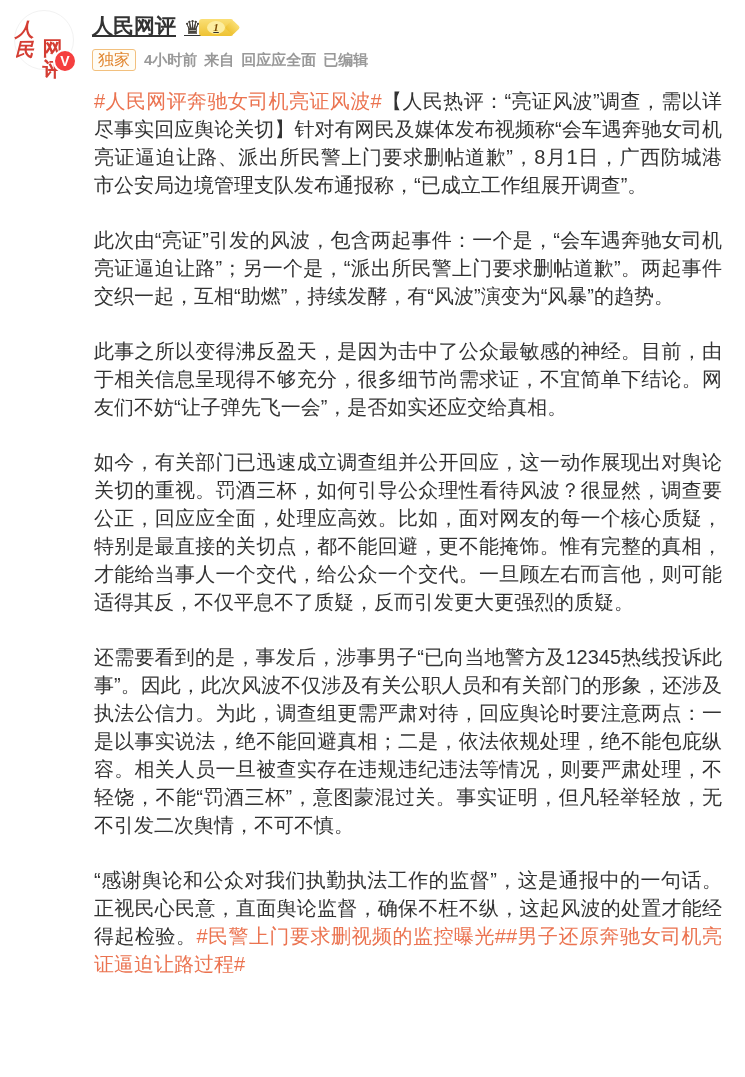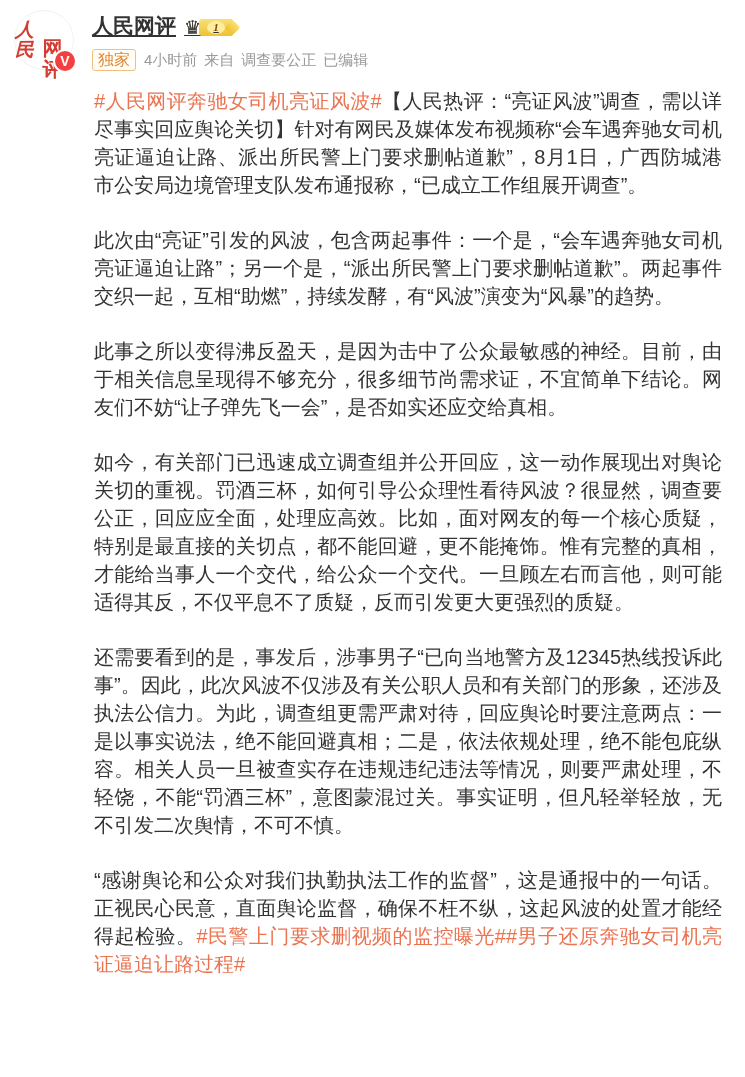--- a/index.html
+++ b/index.html
@@ -59,21 +59,21 @@
     font-style: italic; font-weight: bold; font-size: 11px;
     display: flex; align-items: center; justify-content: center;
   }
 
   .meta-row { display: flex; align-items: center; margin-top: 7px; font-size: 15px; color: #999; }
   .exclusive-badge {
     display: inline-block; padding: 1px 5px; margin-right: 8px;
     border: 1px solid #f2c07e; border-radius: 3px;
     color: #e1862f; background: #fffdf6; font-size: 16px; line-height: 18px;
   }
-  .meta-item { margin-right: 7px; }
+  .meta-item { margin-right: 7px; font-weight: bold; }
   .meta-link { cursor: pointer; }
 
   
   .post-body {
     margin: 16px 25px 0 78px;
     width: 644px;
     font-size: 20px; line-height: 28px;
     color: #333;
     letter-spacing: 0;
   }
@@ -104,21 +104,21 @@
           <span class="crown">♛</span>
           <span class="level-pill">
             <span class="level-num">1</span>
           </span>
         </span>
       </div>
       <div class="meta-row">
         <span class="exclusive-badge">独家</span>
         <span class="meta-item meta-link">4小时前</span>
         <span class="meta-item">来自</span>
-        <span class="meta-item meta-link">调查要公正</span>
+        <span class="meta-item meta-link">回应应全面</span>
         <span class="meta-item">已编辑</span>
       </div>
     </div>
   </div>
 
   <div class="post-body">
     <p><a class="hashtag">#人民网评奔驰女司机亮证风波#</a><span>【人民热评：“亮证风波”调查，需以详尽事实回应舆论关切】针对有网民及媒体发布视频称“会车遇奔驰女司机亮证逼迫让路、派出所民警上门要求删帖道歉”，8月1日，广西防城港市公安局边境管理支队发布通报称，“已成立工作组展开调查”。</span></p>
 
     <p><span>此次由“亮证”引发的风波，包含两起事件：一个是，“会车遇奔驰女司机亮证逼迫让路”；另一个是，“派出所民警上门要求删帖道歉”。两起事件交织一起，互相“助燃”，持续发酵，有“风波”演变为“风暴”的趋势。</span></p>
 

